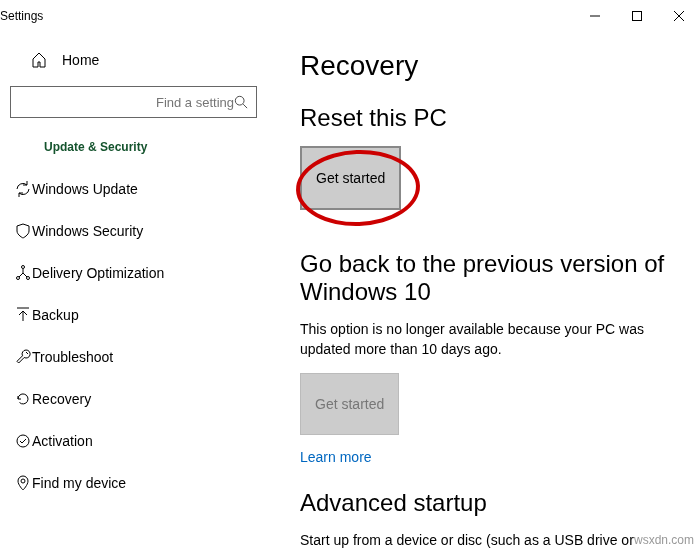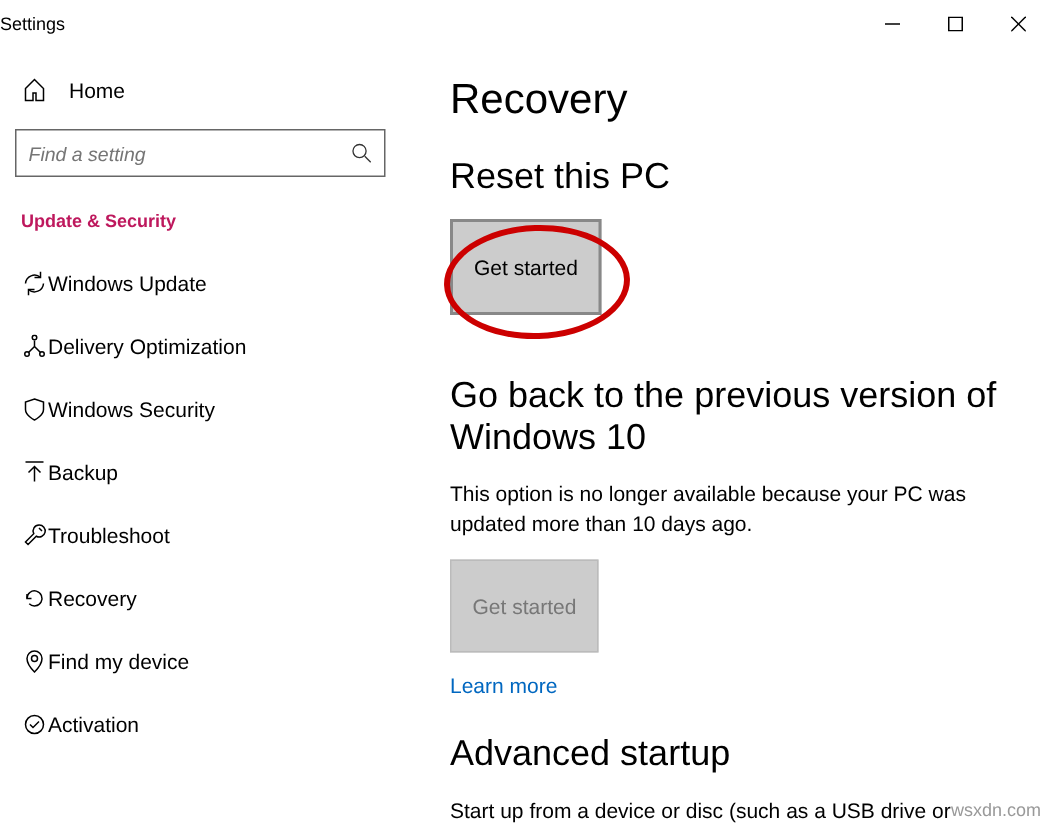--- a/index.html
+++ b/index.html
@@ -3,26 +3,26 @@
   <meta charset="utf-8">
   <style>
     * { box-sizing: border-box; margin: 0; padding: 0; font-family: "Segoe UI", Arial, sans-serif; }
     body { width: 700px; height: 551px; background: #fff; overflow: hidden; position: relative; }
     .titlebar { height: 32px; display: flex; align-items: center; font-size: 12px; color: #000; }
     .titlebar-spacer { flex: 1; }
     .sysbtn { width: 42px; height: 32px; display: flex; align-items: center; justify-content: center; font-size: 13px; font-family: "Segoe MDL2 Assets", "Segoe UI Symbol", Arial; }
     .sysbtn.close { font-size: 15px; }
     .container { display: flex; height: calc(551px - 32px); }
     .sidebar { width: 268px; padding: 8px 0; border-right: 1px solid transparent; }
-    .home-row { display: flex; align-items: center; height: 40px; padding-left: 14px; font-size: 14px; color: #000; gap: 14px; }
+    .home-row { display: flex; align-items: center; height: 40px; padding-left: 14px; font-size: 14px; color: #000; gap: 14px; margin-left: 16px; }
     .home-row .ico { width: 18px; display: flex; justify-content: center; font-size: 16px; }
     .search { margin: 6px 10px 14px 10px; height: 32px; border: 1px solid #666; display: flex; align-items: center; padding: 0 8px; }
-    .search input { flex: 1; border: none; outline: none; font-size: 13px; font-style: italic; color: #666; background: transparent; }
+    .search input { flex: 1; border: none; outline: none; font-size: 13px; color: #666; background: transparent; text-align: right; }
     .search .sico { font-size: 14px; color: #333; }
-    .section-header { font-size: 12px; font-weight: 700; padding: 8px 14px 14px; color: #be185d; }
+    .section-header { font-size: 12px; font-weight: 700; padding: 8px 14px 14px; color: #14532d; margin-left: 30px; }
     .nav-item { display: flex; align-items: center; height: 42px; padding-left: 14px; font-size: 14px; color: #000; }
     .nav-item .ico { width: 18px; display: flex; justify-content: center; font-size: 16px; color: #000; }
     .content { flex: 1; padding: 18px 20px 0 32px; overflow: hidden; position: relative; }
     h1 { font-size: 28px; font-weight: 400; margin-bottom: 22px; }
     h2 { font-size: 24px; font-weight: 400; margin-bottom: 14px; }
     p.desc { font-size: 14px; color: #000; line-height: 1.4; margin-bottom: 14px; max-width: 370px; }
     .btn { display: inline-block; padding: 22px 14px; font-size: 14px; background: #ccc; border: 2px solid #888; cursor: pointer; }
     .btn.enabled { background: #ccc; border: 2px solid #888; color: #000; }
     .btn.disabled { background: #ccc; border: 1px solid #bbb; color: #777; cursor: default; }
     .link { color: #0067c0; font-size: 14px; margin: 14px 0 24px; display: inline-block; }
@@ -82,35 +82,35 @@
         <svg width="16" height="16" viewBox="0 0 16 16">
             <path d="M2 8a6 6 0 0 1 10-4M14 8a6 6 0 0 1-10 4" fill="none" stroke="#000" stroke-width="1"></path>
             <path d="M12 0 L12 4 L8 4 M4 16 L4 12 L8 12" fill="none" stroke="#000" stroke-width="1"></path>
           </svg>
       </span>
       <span>Windows Update</span>
     </div>
     <div class="nav-item">
       <span class="ico">
         <svg width="16" height="16" viewBox="0 0 16 16">
+            <path d="M8 1 L14 3 L14 8 C14 12 8 15 8 15 C8 15 2 12 2 8 L2 3 Z" fill="none" stroke="#000" stroke-width="1"></path>
+          </svg>
+      </span>
+      <span>Windows Security</span>
+    </div>
+    <div class="nav-item">
+      <span class="ico">
+        <svg width="16" height="16" viewBox="0 0 16 16">
             <circle cx="8" cy="2" r="1.5" fill="none" stroke="#000"></circle>
             <circle cx="3" cy="13" r="1.5" fill="none" stroke="#000"></circle>
             <circle cx="13" cy="13" r="1.5" fill="none" stroke="#000"></circle>
             <path d="M8 4 L8 8 M8 8 L4 12 M8 8 L12 12" stroke="#000" stroke-width="1"></path>
           </svg>
       </span>
       <span>Delivery Optimization</span>
-    </div>
-    <div class="nav-item">
-      <span class="ico">
-        <svg width="16" height="16" viewBox="0 0 16 16">
-            <path d="M8 1 L14 3 L14 8 C14 12 8 15 8 15 C8 15 2 12 2 8 L2 3 Z" fill="none" stroke="#000" stroke-width="1"></path>
-          </svg>
-      </span>
-      <span>Windows Security</span>
     </div>
     <div class="nav-item">
       <span class="ico">
         <svg width="16" height="16" viewBox="0 0 16 16">
             <path d="M8 14 L8 4 M4 8 L8 4 L12 8" fill="none" stroke="#000" stroke-width="1"></path>
             <line x1="2" y1="1" x2="14" y2="1" stroke="#000" stroke-width="1"></line>
           </svg>
       </span>
       <span>Backup</span>
     </div>
@@ -127,34 +127,34 @@
         <svg width="16" height="16" viewBox="0 0 16 16">
             <path d="M3 8a5 5 0 1 1 1.5 3.5" fill="none" stroke="#000" stroke-width="1"></path>
             <path d="M3 5 L3 8 L6 8" fill="none" stroke="#000" stroke-width="1"></path>
           </svg>
       </span>
       <span>Recovery</span>
     </div>
     <div class="nav-item">
       <span class="ico">
         <svg width="16" height="16" viewBox="0 0 16 16">
+            <circle cx="8" cy="8" r="6" fill="none" stroke="#000" stroke-width="1"></circle>
+            <path d="M5 8 L7 10 L11 6" fill="none" stroke="#000" stroke-width="1"></path>
+          </svg>
+      </span>
+      <span>Activation</span>
+    </div>
+    <div class="nav-item">
+      <span class="ico">
+        <svg width="16" height="16" viewBox="0 0 16 16">
             <path d="M8 1a5 5 0 0 1 5 5c0 4-5 9-5 9s-5-5-5-9a5 5 0 0 1 5-5z" fill="none" stroke="#000" stroke-width="1"></path>
             <circle cx="8" cy="6" r="2" fill="none" stroke="#000" stroke-width="1"></circle>
           </svg>
       </span>
       <span>Find my device</span>
-    </div>
-    <div class="nav-item">
-      <span class="ico">
-        <svg width="16" height="16" viewBox="0 0 16 16">
-            <circle cx="8" cy="8" r="6" fill="none" stroke="#000" stroke-width="1"></circle>
-            <path d="M5 8 L7 10 L11 6" fill="none" stroke="#000" stroke-width="1"></path>
-          </svg>
-      </span>
-      <span>Activation</span>
     </div>
   </div>
 
   <div class="content">
     <h1>Recovery</h1>
 
     <h2>Reset this PC</h2>
     <button class="btn enabled">Get started</button>
 
     <div class="section-gap"></div>

